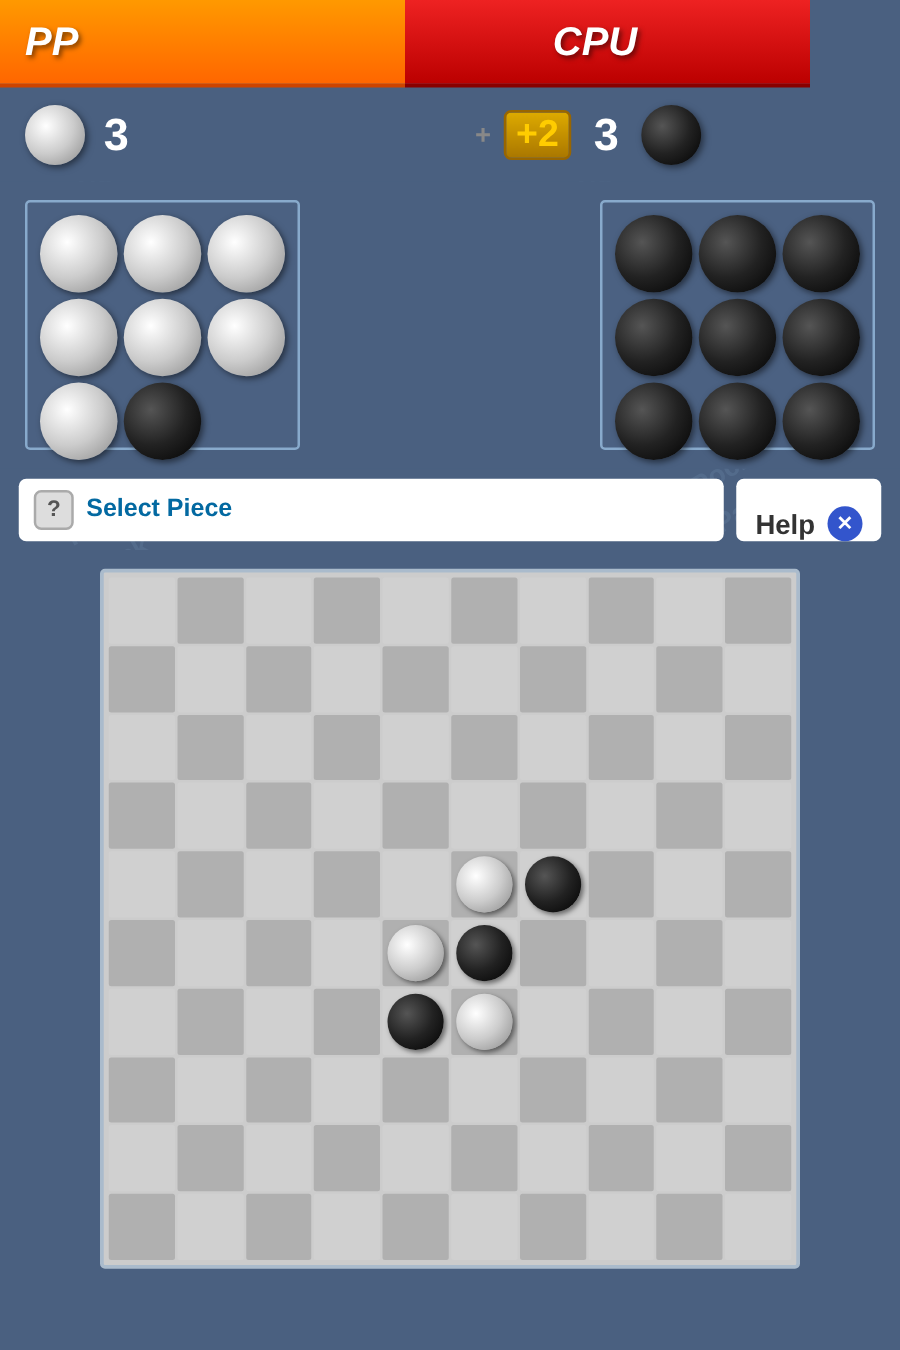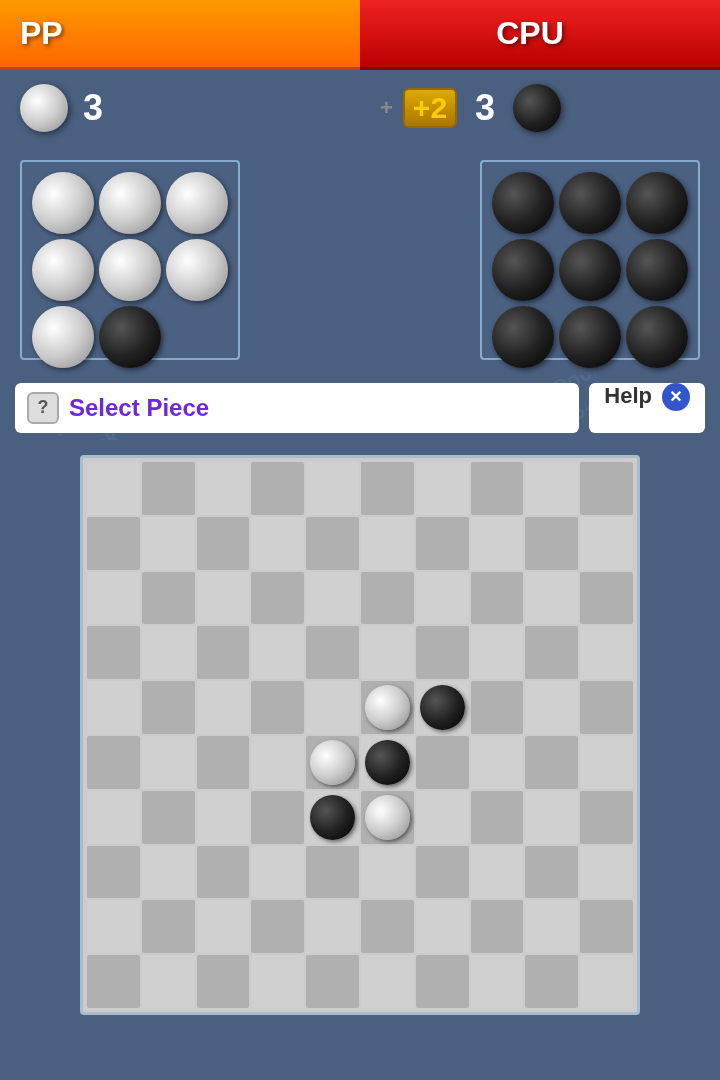--- a/index.html
+++ b/index.html
@@ -32,22 +32,23 @@
 
     .game-container {
       position: relative;
       z-index: 1;
       padding: 0;
     }
 
     
     .header-row {
       display: flex;
-      width: 720px;
+      width: 648px;
       height: 70px;
+      font-style: italic;
     }
     .player-bar {
       width: 360px;
       height: 70px;
       background: linear-gradient(to bottom, #ff9900, #ff6600);
       display: flex;
       align-items: center;
       justify-content: flex-start;
       padding-left: 20px;
       border-bottom: 3px solid #cc4400;
@@ -196,30 +197,30 @@
       background: #ddd;
       display: flex;
       align-items: center;
       justify-content: center;
       font-size: 18px;
       font-weight: bold;
       color: #555;
       flex-shrink: 0;
     }
     .select-text {
-      font-size: 24px;
-      font-weight: bold;
-      color: #6d28d9;
+      font-size: 20px;
+      font-weight: bold;
+      color: #0369a1;
     }
     .help-btn {
       height: 50px;
       background: white;
       border-radius: 6px;
       display: flex;
-      align-items: flex-start;
+      align-items: flex-end;
       padding: 0 15px;
       gap: 10px;
       cursor: pointer;
     }
     .help-text {
       font-size: 22px;
       font-weight: bold;
       color: #333;
     }
     .close-circle {

